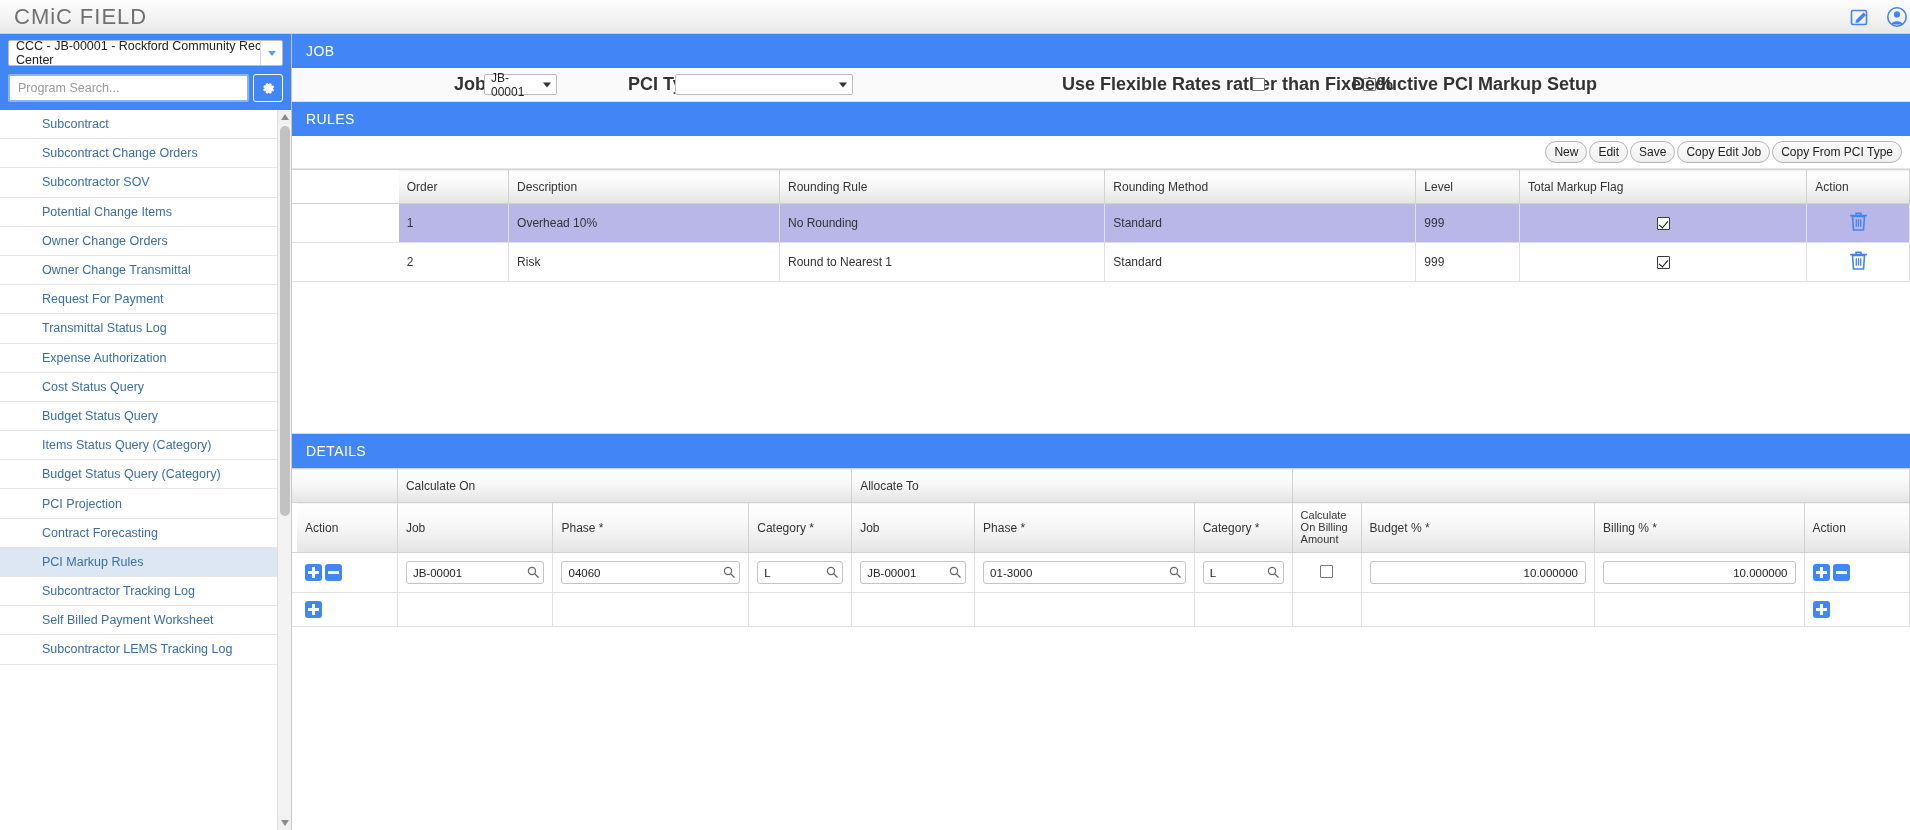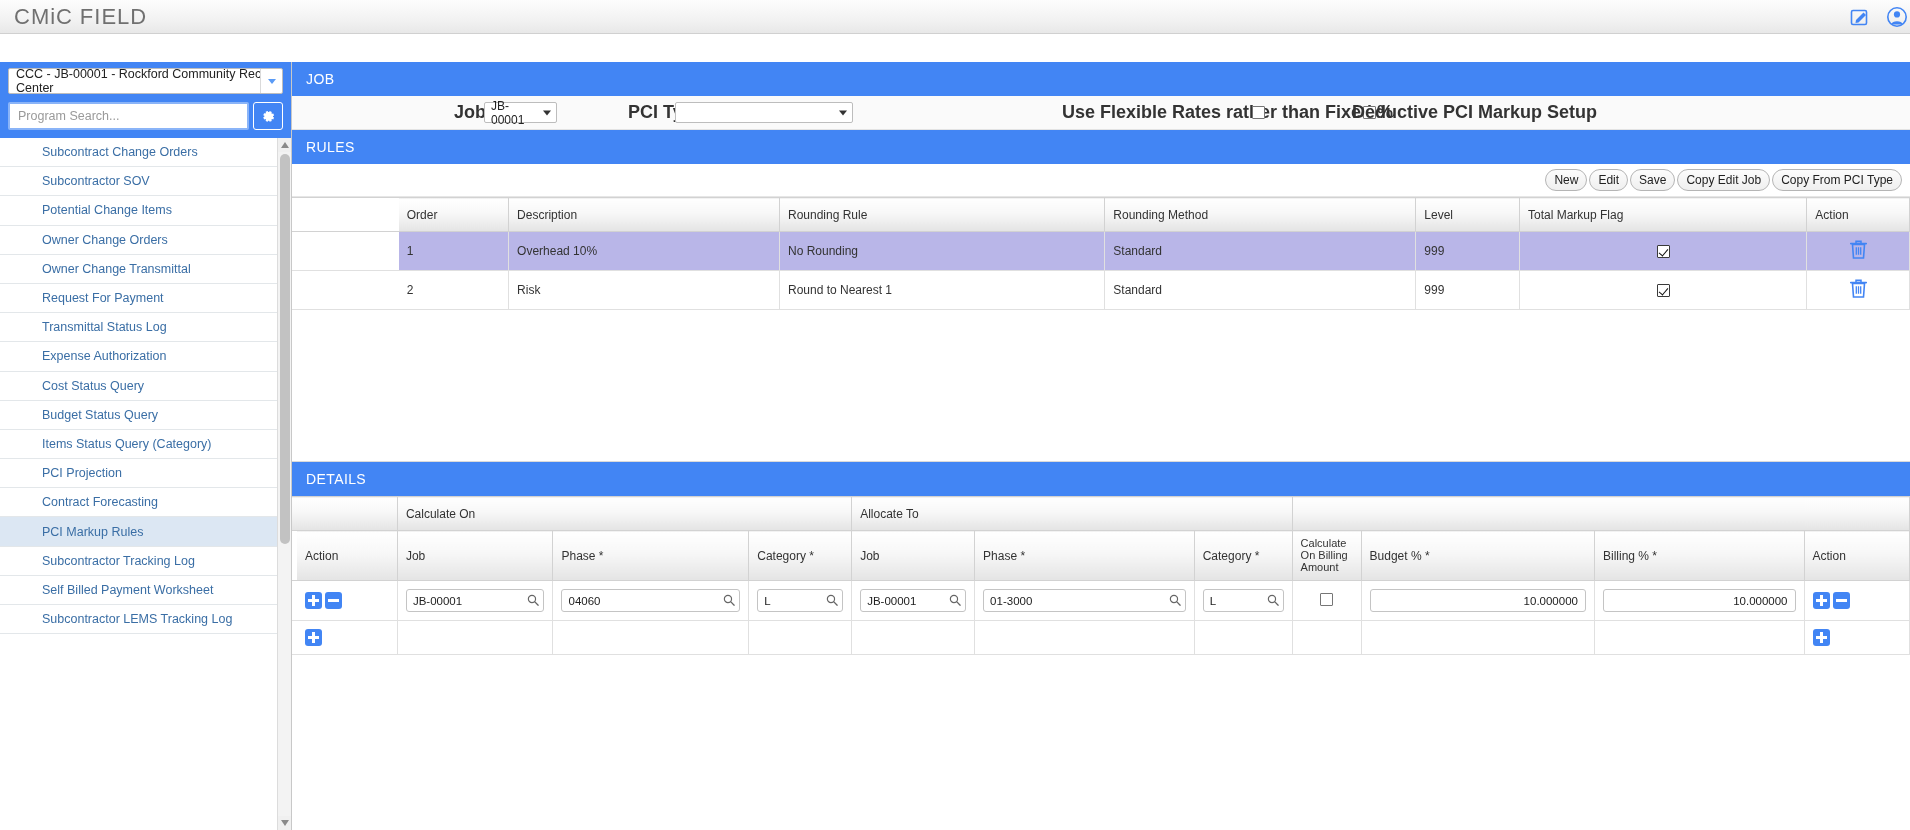--- a/index.html
+++ b/index.html
@@ -22,21 +22,21 @@
   }
   .brand {
     font-size: 22px; letter-spacing: 1px; color: #707070;
     font-family: "Liberation Sans", sans-serif; font-weight: 400;
     padding-left: 6px;
   }
   .topicons { display: flex; align-items: center; gap: 16px; }
   .topicons svg { display: block; }
 
   
-  .body { flex: 1; display: flex; min-height: 0; margin-top: 28px; }
+  .body { flex: 1; display: flex; min-height: 0; }
 
   
   .sidebar {
     width: 292px; min-width: 292px;
     background: #ffffff;
     display: flex; flex-direction: column;
     position: relative;
     border-right: 1px solid #c8c8c8;
   }
   .sb-head { background: #4285f4; padding: 6px 8px 8px 8px; }
@@ -218,20 +218,23 @@
               <path fill="#ffffff" d="M8 5.2a2.8 2.8 0 1 0 0 5.6 2.8 2.8 0 0 0 0-5.6zm0 4.1a1.3 1.3 0 1 1 0-2.6 1.3 1.3 0 0 1 0 2.6z"></path>
               <path fill="#ffffff" d="M14 9.1l-1.2-.6a4.9 4.9 0 0 0 0-1l1.2-.6-.9-2.2-1.3.4a5 5 0 0 0-.7-.7l.4-1.3L9.3 2l-.6 1.2a4.9 4.9 0 0 0-1 0L7.1 2l-2.2.9.4 1.3a5 5 0 0 0-.7.7L3.3 4.5 2.4 6.7l1.2.6a4.9 4.9 0 0 0 0 1l-1.2.6.9 2.2 1.3-.4c.2.3.5.5.7.7l-.4 1.3 2.2.9.6-1.2a4.9 4.9 0 0 0 1 0l.6 1.2 2.2-.9-.4-1.3c.3-.2.5-.5.7-.7l1.3.4.9-2.2z"></path>
             </svg>
           </div>
         </div>
       </div>
 
       <div class="sb-list">
         <div id="sb-items">
             <div class="sb-item">
+              <span>Subcontract</span>
+            </div>
+            <div class="sb-item">
               <span>Subcontract Change Orders</span>
             </div>
             <div class="sb-item">
               <span>Subcontractor SOV</span>
             </div>
             <div class="sb-item">
               <span>Potential Change Items</span>
             </div>
             <div class="sb-item">
               <span>Owner Change Orders</span>
@@ -249,20 +252,23 @@
               <span>Expense Authorization</span>
             </div>
             <div class="sb-item">
               <span>Cost Status Query</span>
             </div>
             <div class="sb-item">
               <span>Budget Status Query</span>
             </div>
             <div class="sb-item">
               <span>Items Status Query (Category)</span>
+            </div>
+            <div class="sb-item">
+              <span>Budget Status Query (Category)</span>
             </div>
             <div class="sb-item">
               <span>PCI Projection</span>
             </div>
             <div class="sb-item">
               <span>Contract Forecasting</span>
             </div>
             <div class="sb-item active">
               <span>PCI Markup Rules</span>
             </div>

